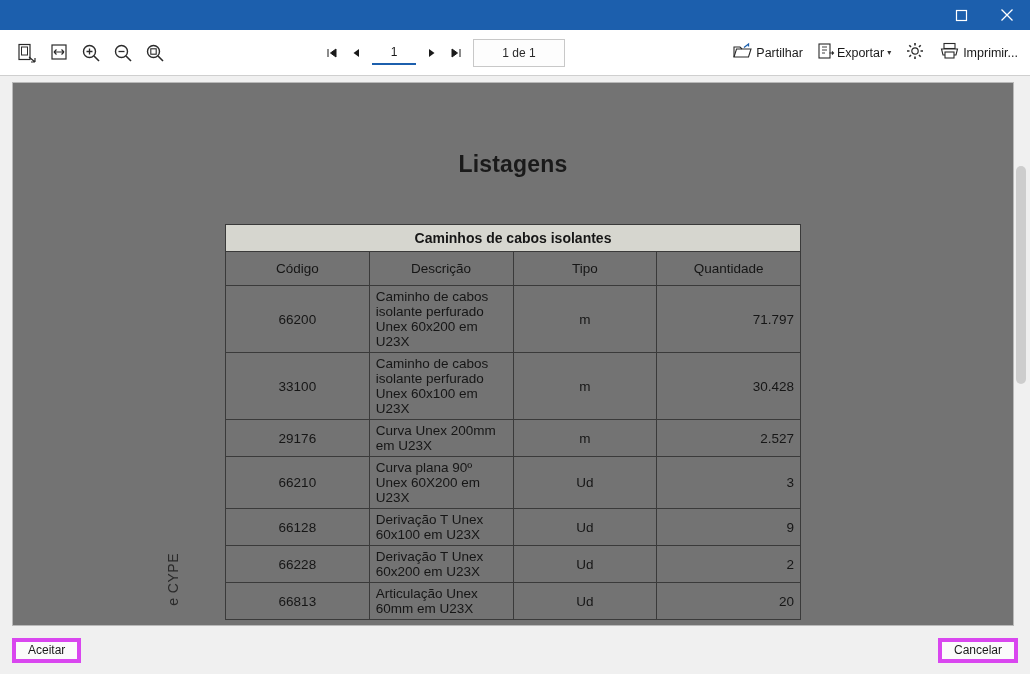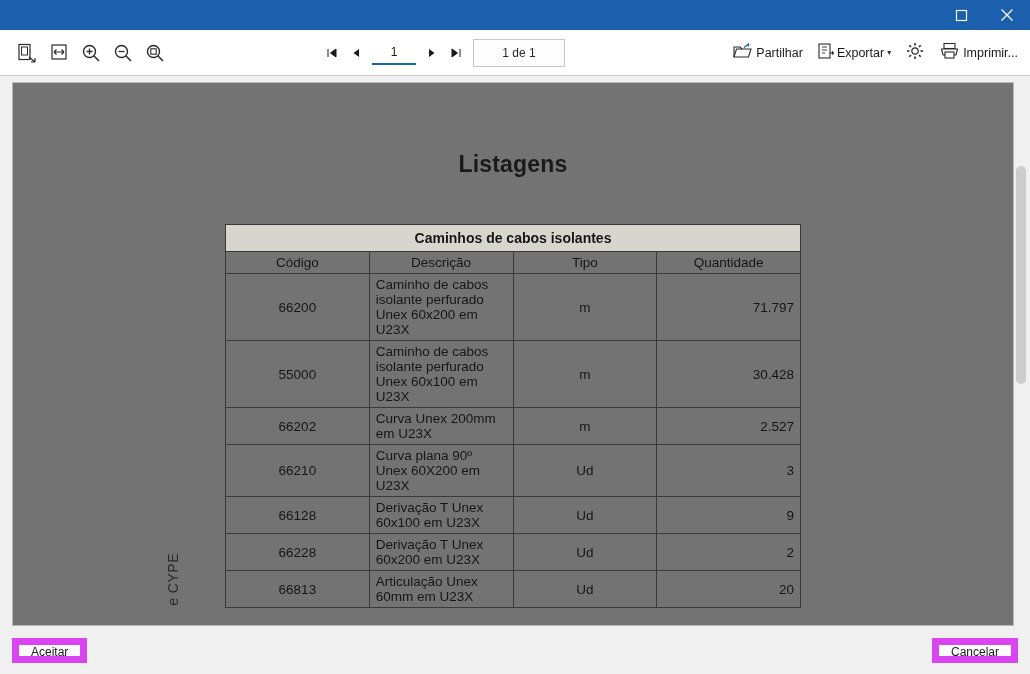--- a/index.html
+++ b/index.html
@@ -182,21 +182,21 @@
   table.report th.group {
     background: #d6d6cf;
     text-align: center;
     font-weight: bold;
     font-size: 14px;
     padding: 5px 6px;
   }
   table.report th.col {
     text-align: center;
     font-size: 13.5px;
-    padding: 3px 6px;
+    padding: 9px 6px;
   }
   td.code { text-align: center; width: 66px; }
   td.desc { text-align: left; }
   td.unit { text-align: center; width: 38px; }
   td.qty  { text-align: right; width: 96px; padding-right: 8px; }
   .watermark {
     position: absolute;
     left: 152px;
     top: 470px;
     font-size: 14px;
@@ -211,21 +211,21 @@
     background: #f0f0f0;
     display: flex;
     align-items: center;
     justify-content: space-between;
     padding: 0 12px;
     flex: none;
   }
   .btn {
     min-width: 68px;
     height: 25px;
-    border: 7px solid #d946ef;
+    border: 4px solid #d946ef;
     background: #fbfbfb;
     font-family: "Liberation Sans", sans-serif;
     font-size: 12px;
     color: #1a1a1a;
     padding: 0 12px;
     cursor: pointer;
   }
 </style>
 </head>
 <body>
@@ -375,27 +375,27 @@
           </tr>
         </thead>
         <tbody>
           <tr>
             <td class="code">66200</td>
             <td class="desc">Caminho de cabos isolante perfurado Unex 60x200 em U23X</td>
             <td class="unit">m</td>
             <td class="qty">71.797</td>
           </tr>
           <tr>
-            <td class="code">55000</td>
+            <td class="code">33100</td>
             <td class="desc">Caminho de cabos isolante perfurado Unex 60x100 em U23X</td>
             <td class="unit">m</td>
             <td class="qty">30.428</td>
           </tr>
           <tr>
-            <td class="code">66202</td>
+            <td class="code">29176</td>
             <td class="desc">Curva Unex 200mm em  U23X</td>
             <td class="unit">m</td>
             <td class="qty">2.527</td>
           </tr>
           <tr>
             <td class="code">66210</td>
             <td class="desc">Curva plana 90º Unex 60X200 em U23X</td>
             <td class="unit">Ud</td>
             <td class="qty">3</td>
           </tr>

